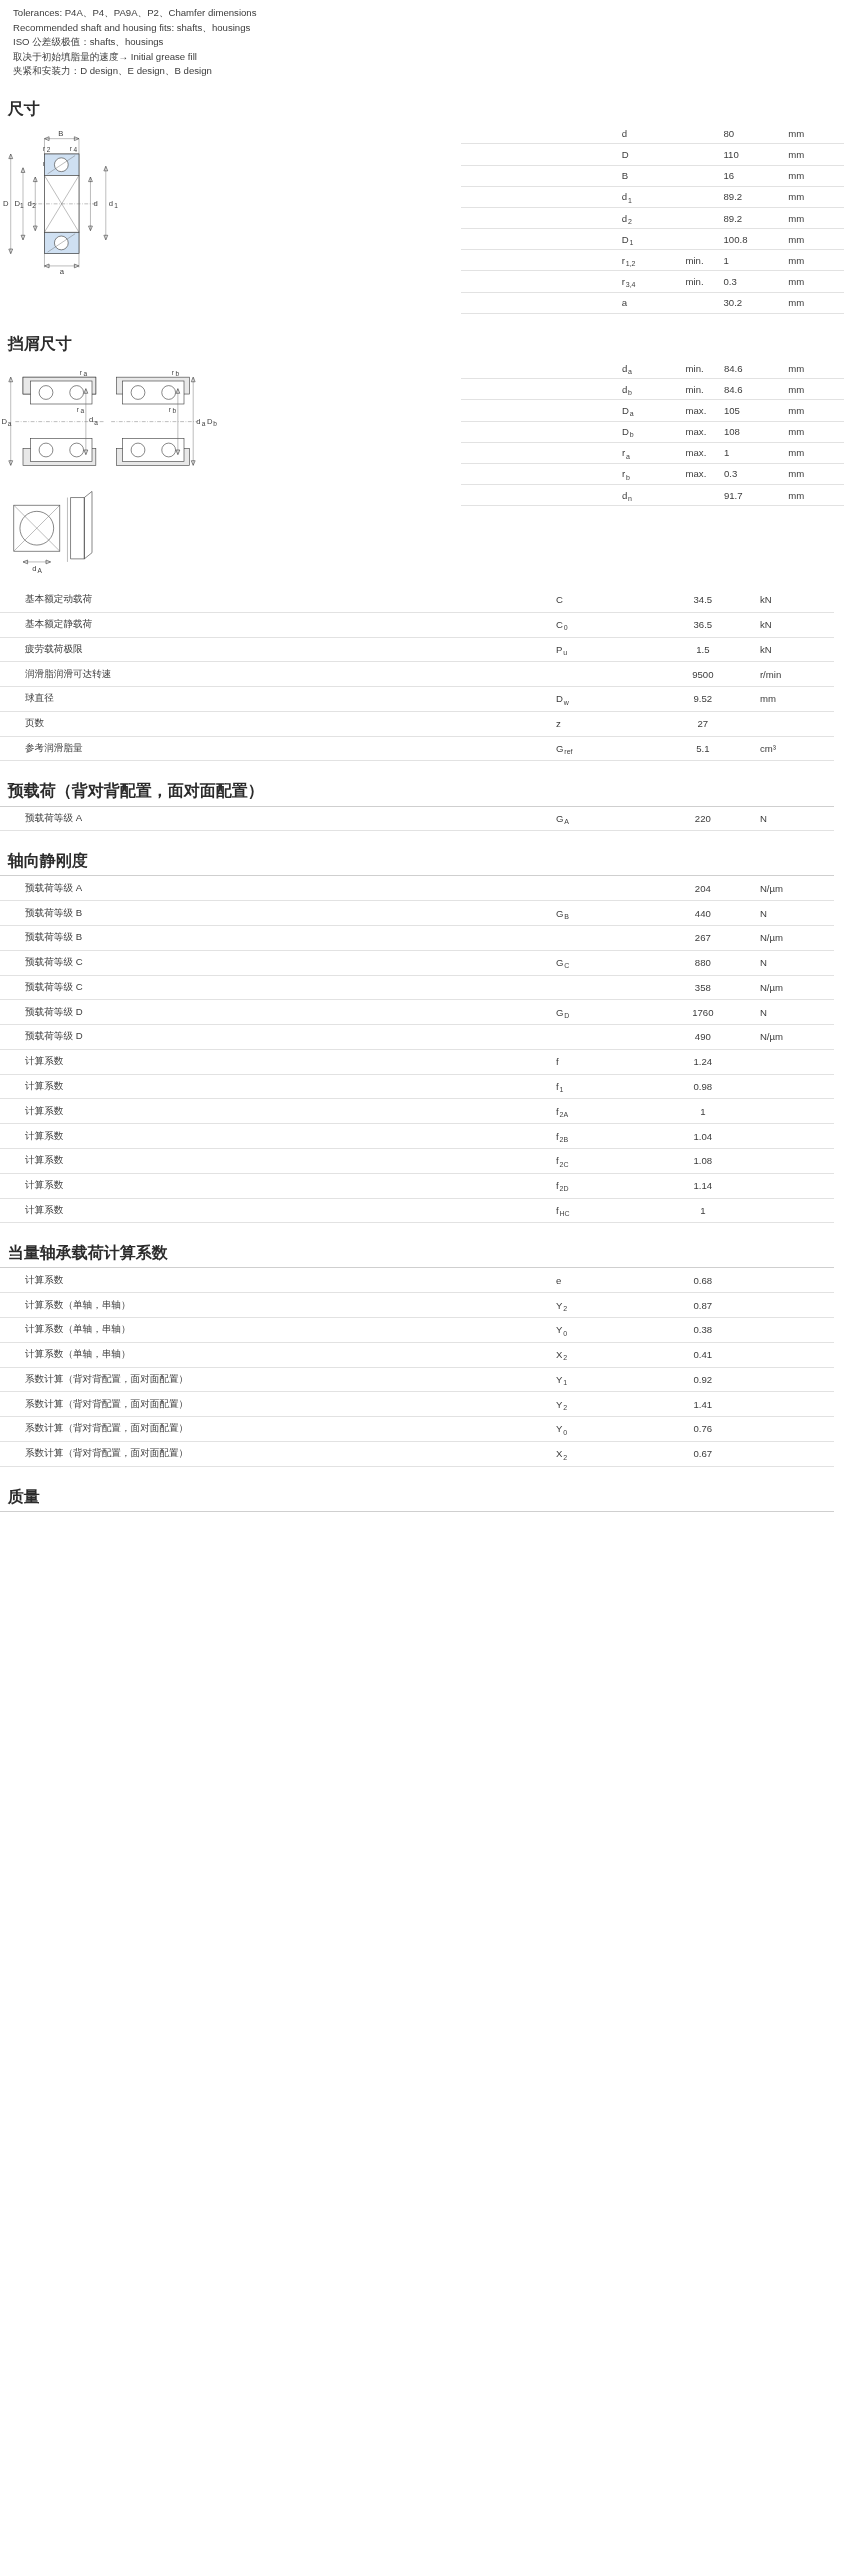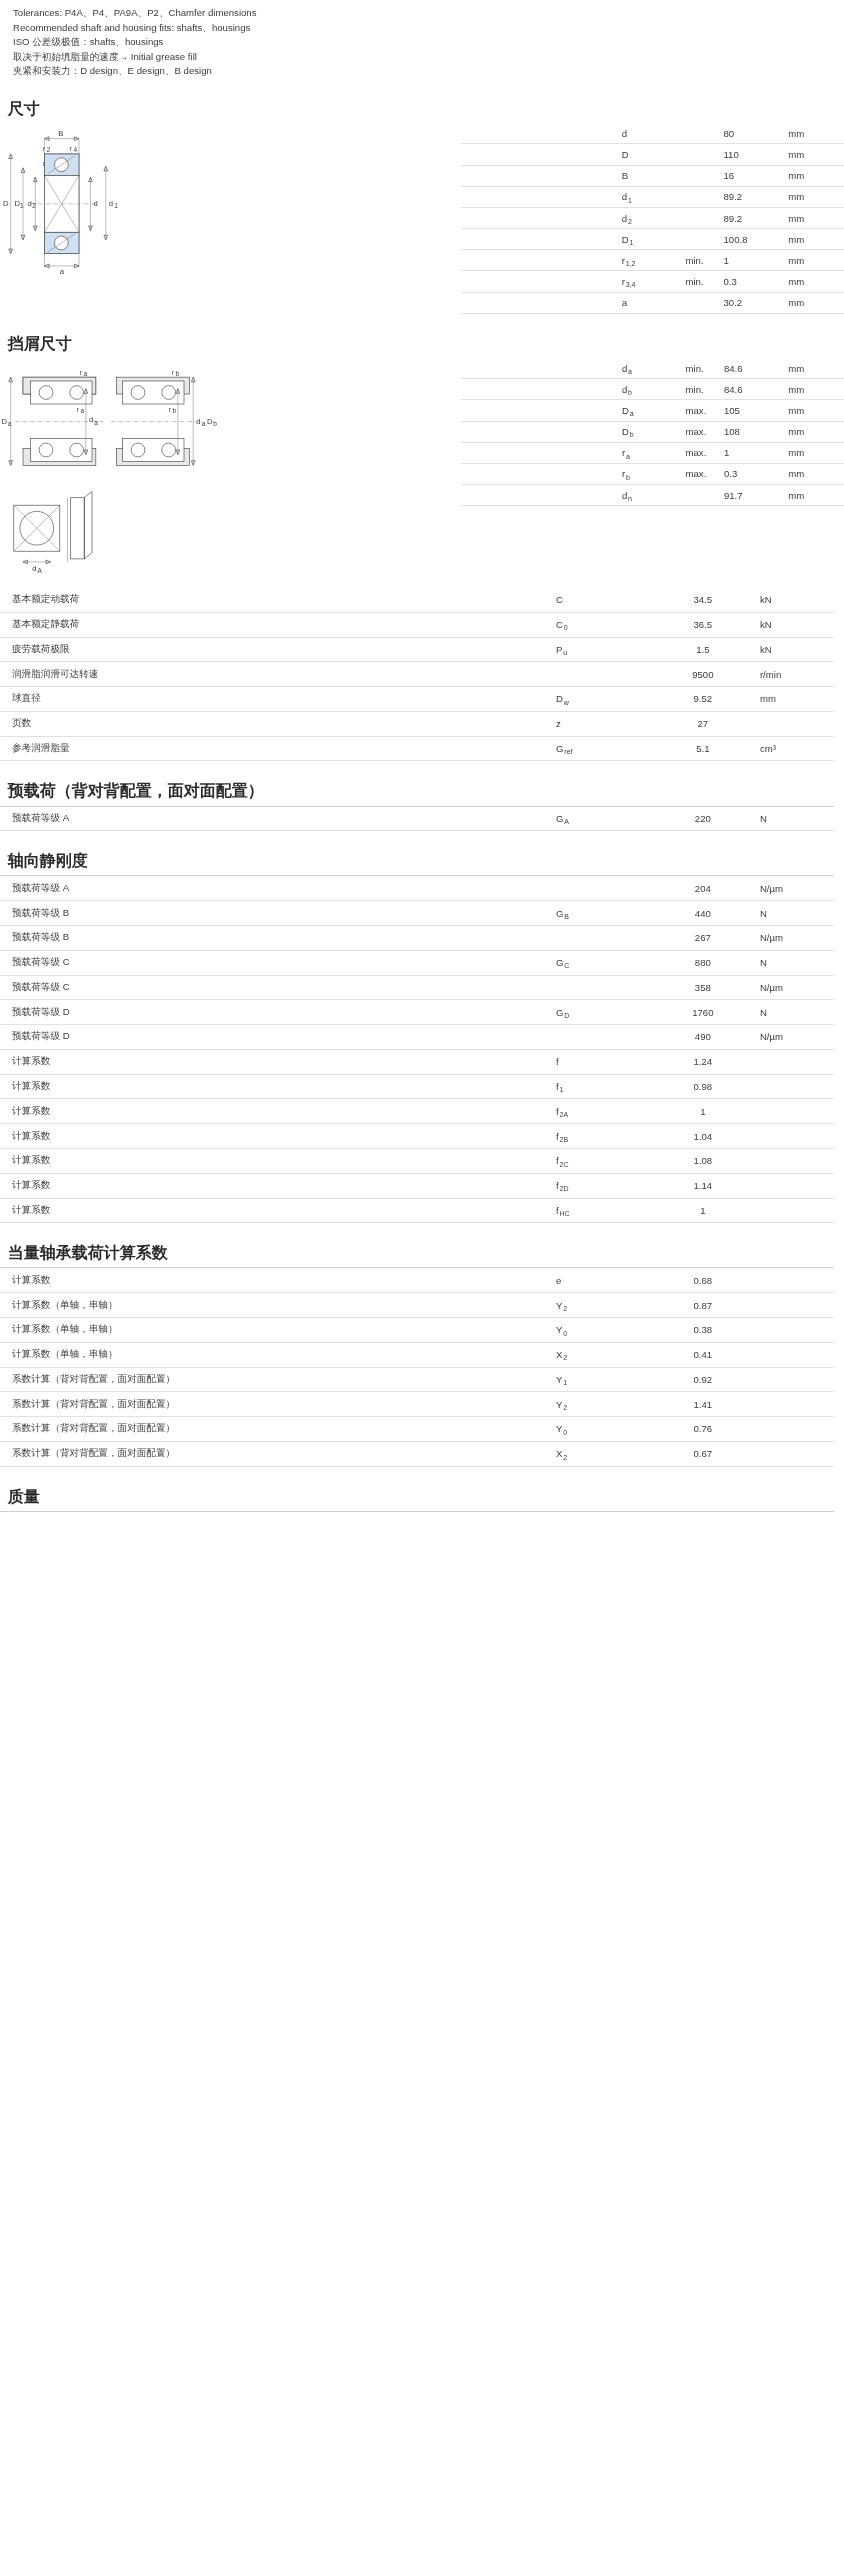--- a/index.html
+++ b/index.html
@@ -53,21 +53,21 @@
   sub { font-size: 7px; vertical-align: baseline; position: relative; top: 2.3px; padding-left: 0.8px; }
 
   
   table.wide { width: 100%; border-collapse: collapse; margin-right: 11.5px; }
   table.wide td {
     font-size: 9.6px; color: #3c3c3c;
     padding: 5.4px 3.1px 5.4px 0;
     border-bottom: 0.8px solid #e2e2e2;
     height: 18.4px; vertical-align: middle;
   }
-  table.wide td.name { padding-left: 12px; width: 461px; }
+  table.wide td.name { padding-left: 25px; width: 461px; }
   table.wide td.sym  { width: 77px; }
   table.wide td.val  { width: 92px; text-align: center; }
   table.wide td.unit { width: 61px; margin-top: 13px; }
   .tbl-wrap { padding-right: 11.5px; }
 
   
   svg { display: block; }
   .dim-text { font-family: "Liberation Sans", sans-serif; font-size: 10px; fill: #3c3c3c; }
   .dim-text.small { font-size: 8.5px; }
   .ln { stroke: #3c3c3c; stroke-width: 0.8; fill: none; }

